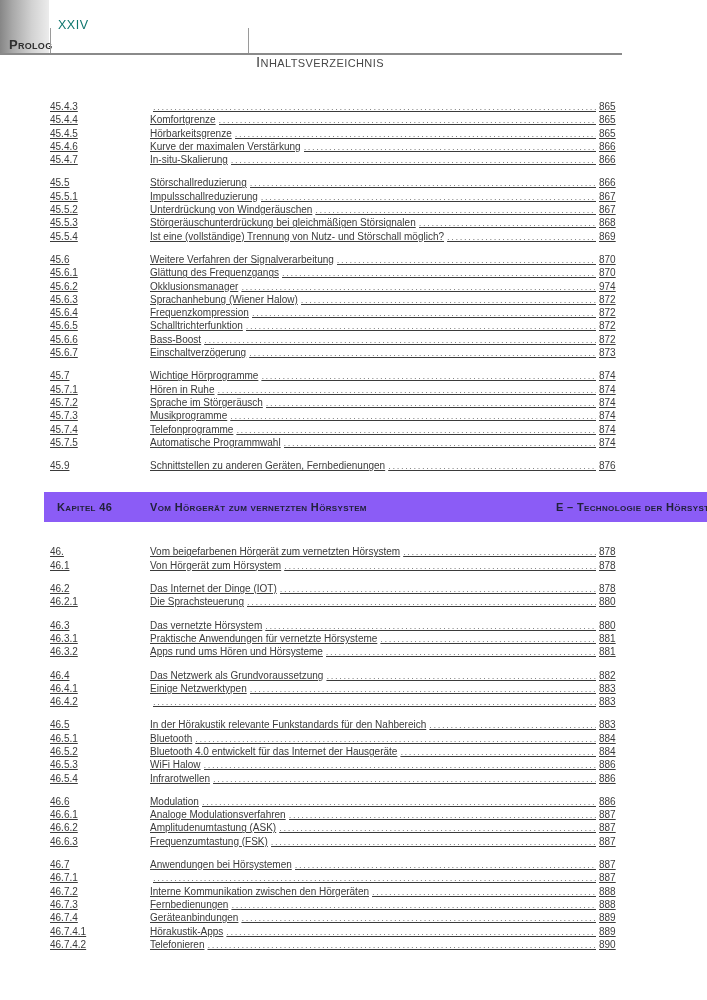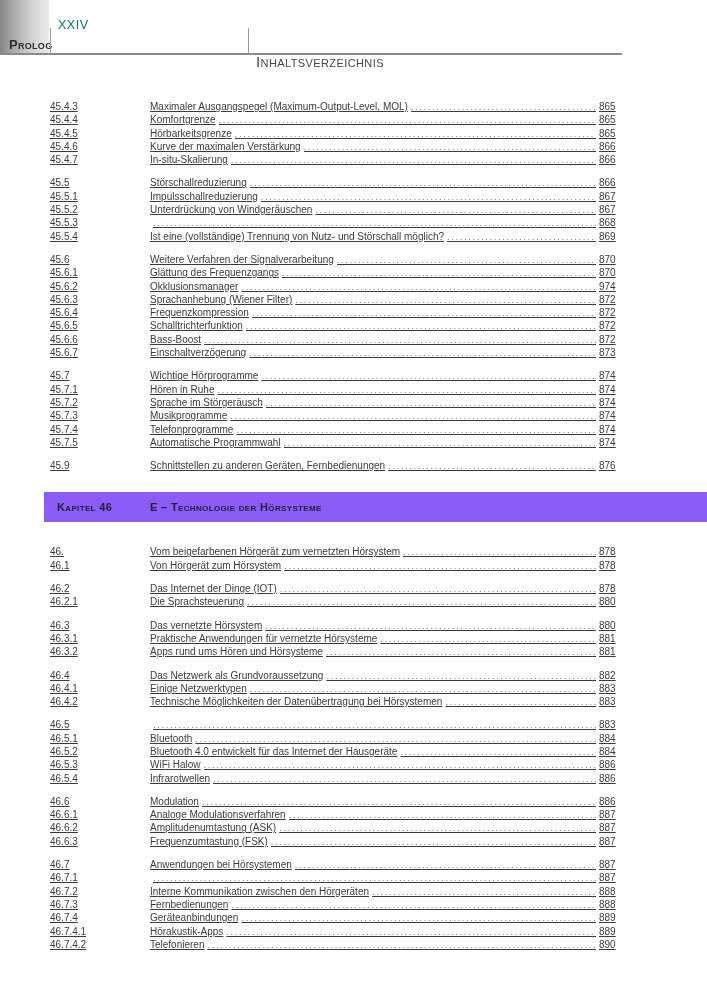--- a/index.html
+++ b/index.html
@@ -58,21 +58,20 @@
   <div class="hdr-roman">XXIV</div>
   <div class="vline vline2"></div>
   <div class="hdr-title">Inhaltsverzeichnis</div>
   <div class="header-rule"></div>
 
   <div class="content">
     <div id="toc-part1">
         <div class="toc-group">
           <div class="toc-row">
             <span class="toc-num">45.4.3</span>
-            <span class="toc-title">Maximaler Ausgangspegel (Maximum-Output-Level, MOL)</span>
             <span class="toc-leader"></span>
             <span class="toc-page">865</span>
           </div>
           <div class="toc-row">
             <span class="toc-num">45.4.4</span>
             <span class="toc-title">Komfortgrenze</span>
             <span class="toc-leader"></span>
             <span class="toc-page">865</span>
           </div>
           <div class="toc-row">
@@ -108,20 +107,21 @@
             <span class="toc-page">867</span>
           </div>
           <div class="toc-row">
             <span class="toc-num">45.5.2</span>
             <span class="toc-title">Unterdrückung von Windgeräuschen</span>
             <span class="toc-leader"></span>
             <span class="toc-page">867</span>
           </div>
           <div class="toc-row">
             <span class="toc-num">45.5.3</span>
+            <span class="toc-title">Störgeräuschunterdrückung bei gleichmäßigen Störsignalen</span>
             <span class="toc-leader"></span>
             <span class="toc-page">868</span>
           </div>
           <div class="toc-row">
             <span class="toc-num">45.5.4</span>
             <span class="toc-title">Ist eine (vollständige) Trennung von Nutz- und Störschall möglich?</span>
             <span class="toc-leader"></span>
             <span class="toc-page">869</span>
           </div>
         </div>
@@ -139,21 +139,21 @@
             <span class="toc-page">870</span>
           </div>
           <div class="toc-row">
             <span class="toc-num">45.6.2</span>
             <span class="toc-title">Okklusionsmanager</span>
             <span class="toc-leader"></span>
             <span class="toc-page">974</span>
           </div>
           <div class="toc-row">
             <span class="toc-num">45.6.3</span>
-            <span class="toc-title">Sprachanhebung (Wiener Filter)</span>
+            <span class="toc-title">Sprachanhebung (Wiener Halow)</span>
             <span class="toc-leader"></span>
             <span class="toc-page">872</span>
           </div>
           <div class="toc-row">
             <span class="toc-num">45.6.4</span>
             <span class="toc-title">Frequenzkompression</span>
             <span class="toc-leader"></span>
             <span class="toc-page">872</span>
           </div>
           <div class="toc-row">
@@ -218,20 +218,21 @@
             <span class="toc-num">45.9</span>
             <span class="toc-title">Schnittstellen zu anderen Geräten, Fernbedienungen</span>
             <span class="toc-leader"></span>
             <span class="toc-page">876</span>
           </div>
         </div>
       </div>
 
     <div class="chapter-banner">
       <span class="banner-kapitel">Kapitel 46</span>
+      <span class="banner-title">Vom Hörgerät zum vernetzten Hörsystem</span>
       <span class="banner-part">E – Technologie der Hörsysteme</span>
     </div>
 
     <div id="toc-part2">
         <div class="toc-group">
           <div class="toc-row">
             <span class="toc-num">46.</span>
             <span class="toc-title">Vom beigefarbenen Hörgerät zum vernetzten Hörsystem</span>
             <span class="toc-leader"></span>
             <span class="toc-page">878</span>
@@ -285,28 +286,28 @@
             <span class="toc-page">882</span>
           </div>
           <div class="toc-row">
             <span class="toc-num">46.4.1</span>
             <span class="toc-title">Einige Netzwerktypen</span>
             <span class="toc-leader"></span>
             <span class="toc-page">883</span>
           </div>
           <div class="toc-row">
             <span class="toc-num">46.4.2</span>
-            <span class="toc-title">Technische Möglichkeiten der Datenübertragung bei Hörsystemen</span>
             <span class="toc-leader"></span>
             <span class="toc-page">883</span>
           </div>
         </div>
         <div class="toc-group">
           <div class="toc-row">
             <span class="toc-num">46.5</span>
+            <span class="toc-title">In der Hörakustik relevante Funkstandards für den Nahbereich</span>
             <span class="toc-leader"></span>
             <span class="toc-page">883</span>
           </div>
           <div class="toc-row">
             <span class="toc-num">46.5.1</span>
             <span class="toc-title">Bluetooth</span>
             <span class="toc-leader"></span>
             <span class="toc-page">884</span>
           </div>
           <div class="toc-row">

